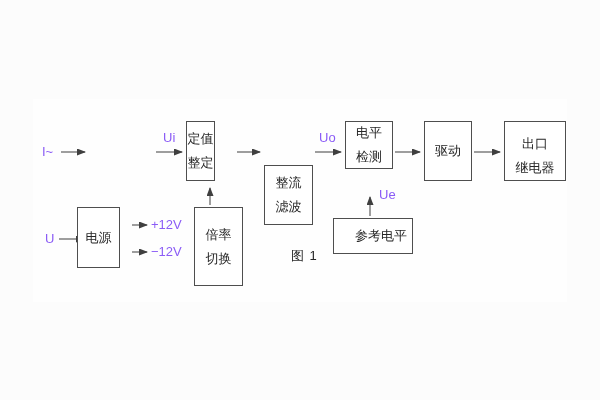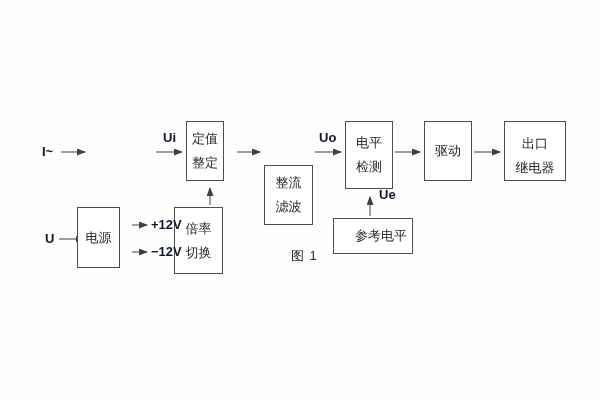--- a/index.html
+++ b/index.html
@@ -28,25 +28,24 @@
     background:#ffffff;
     color:#262626;
     display:flex;flex-direction:column;
     align-items:center;justify-content:center;
     font-size:13px;line-height:24px;
     white-space:nowrap;
     text-align:center;
   }
   .sig{
     position:absolute;
-    color:#0f172a;
+    color:#8b5cf6;
     font-size:13px;line-height:14px;
     white-space:nowrap;
     transform:translateY(-50%);
-    font-weight:bold;
   }
   .caption{
     position:absolute;
     color:#262626;
     font-size:13px;line-height:14px;
     white-space:nowrap;
     transform:translateY(-50%);
     letter-spacing:1px;
   }
 </style>
@@ -70,49 +69,49 @@
     <line x1="395" y1="152" x2="420" y2="152" stroke="#3f3f3f" stroke-width="1" marker-end="url(#ah)"></line>
     <line x1="474" y1="152" x2="500" y2="152" stroke="#3f3f3f" stroke-width="1" marker-end="url(#ah)"></line>
     <line x1="59" y1="239" x2="84" y2="239" stroke="#3f3f3f" stroke-width="1" marker-end="url(#ah)"></line>
     <line x1="132" y1="225" x2="147" y2="225" stroke="#3f3f3f" stroke-width="1" marker-end="url(#ah)"></line>
     <line x1="132" y1="252" x2="147" y2="252" stroke="#3f3f3f" stroke-width="1" marker-end="url(#ah)"></line>
     <line x1="210" y1="205" x2="210" y2="188" stroke="#3f3f3f" stroke-width="1" marker-end="url(#ah)"></line>
     <line x1="370" y1="216" x2="370" y2="197" stroke="#3f3f3f" stroke-width="1" marker-end="url(#ah)"></line>
   </svg>
 
 
-  <div class="block" style="left:186px;top:121px;width:38px;height:60px;">
+  <div class="block" style="left:186px;top:121px;width:29px;height:60px;">
     <span>定值</span>
     <span>整定</span>
   </div>
 
   <div class="block" style="left:264px;top:121px;width:49px;height:60px;margin-top:44px;">
     <span>整流</span>
     <span>滤波</span>
   </div>
 
-  <div class="block" style="left:345px;top:121px;width:48px;height:68px;">
+  <div class="block" style="left:345px;top:121px;width:48px;height:48px;">
     <span>电平</span>
     <span>检测</span>
   </div>
 
   <div class="block" style="left:424px;top:121px;width:48px;height:60px;">
     <span>驱动</span>
   </div>
 
   <div class="block" style="left:504px;top:121px;width:62px;height:60px;justify-content:flex-end;">
     <span>出口</span>
     <span>继电器</span>
   </div>
 
   <div class="block" style="left:77px;top:207px;width:43px;height:61px;text-align:right;">
     <span>电源</span>
   </div>
 
-  <div class="block" style="left:174px;top:207px;width:49px;height:67px;">
+  <div class="block" style="left:194px;top:207px;width:49px;height:79px;">
     <span>倍率</span>
     <span>切换</span>
   </div>
 
   <div class="block" style="left:333px;top:218px;width:80px;height:36px;padding-left:16px;">
     <span>参考电平</span>
   </div>
 
   <span class="sig" style="left:42px;top:152px;">I~</span>
   <span class="sig" style="left:163px;top:138px;">Ui</span>

